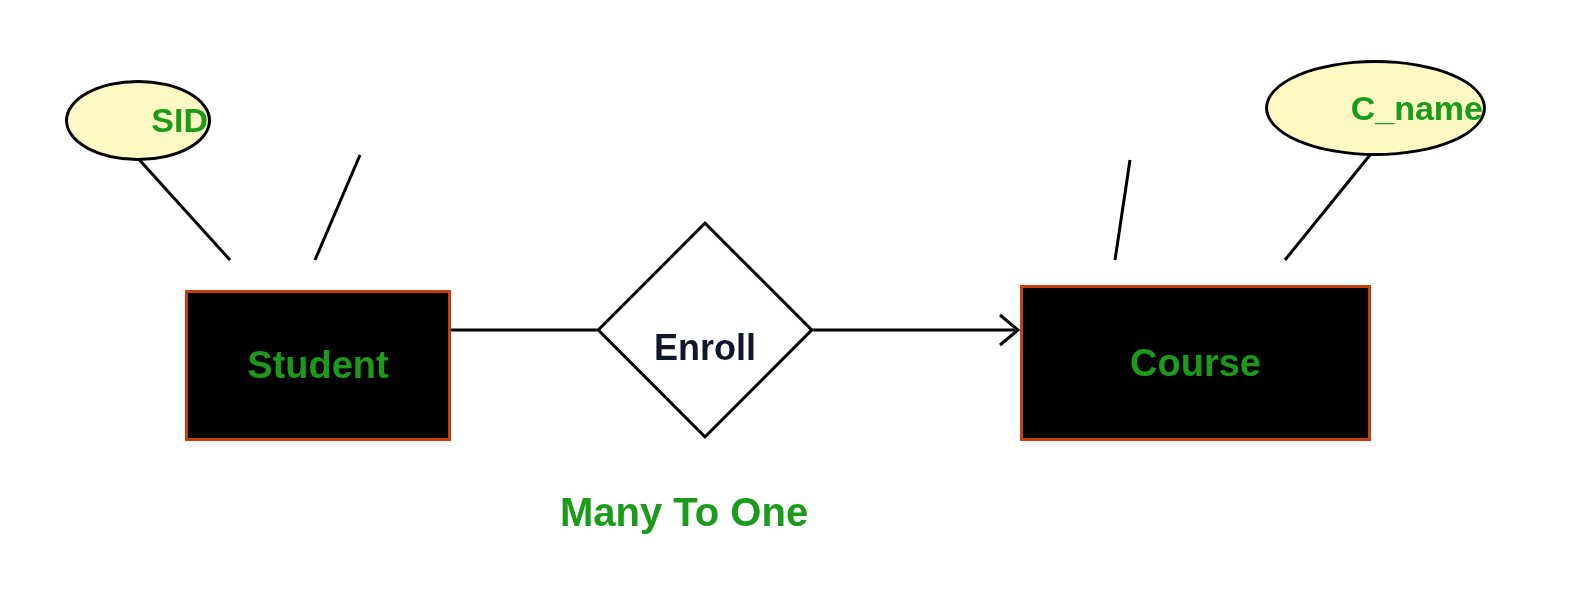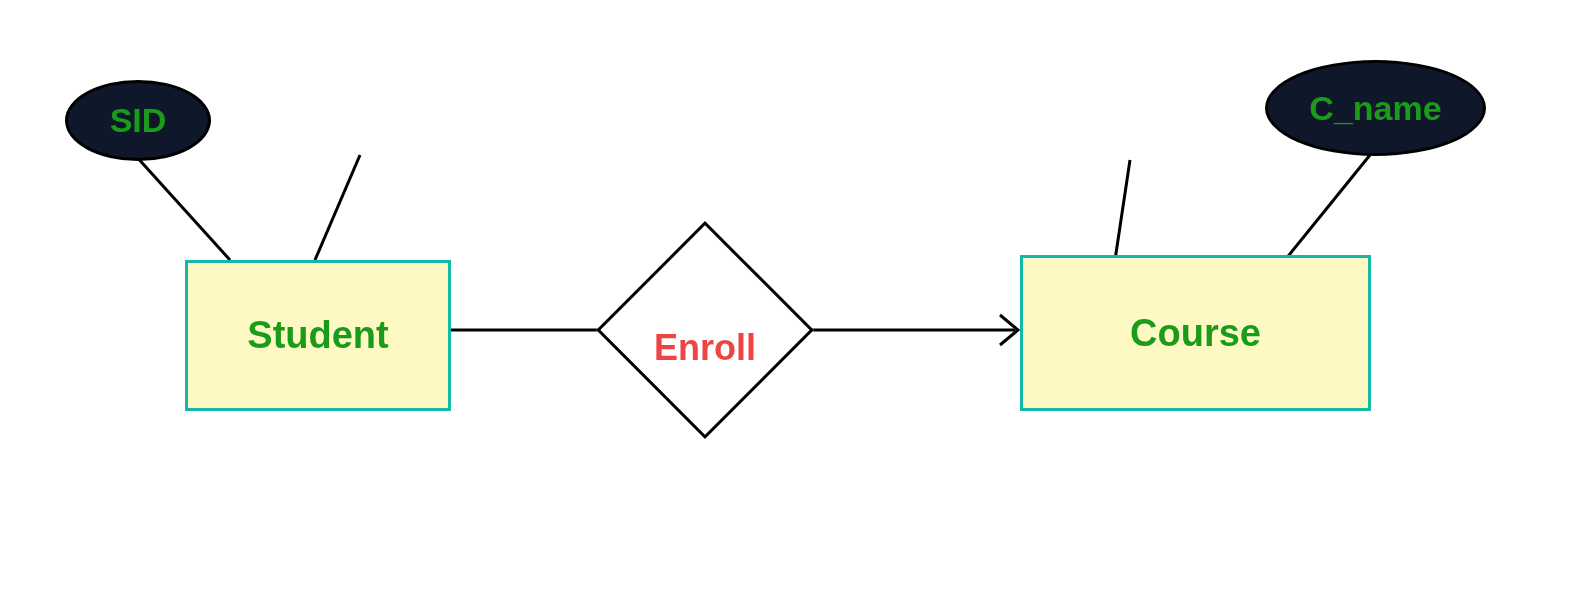--- a/index.html
+++ b/index.html
@@ -12,36 +12,37 @@
       position: relative;
       width: 1594px;
       height: 613px;
     }
     .ellipse {
       position: absolute;
       border: 3px solid black;
       border-radius: 50%;
       display: flex;
       align-items: center;
-      justify-content: center;
+      justify-content: flex-end;
       font-size: 34px;
       font-weight: bold;
       color: #1a9b1a;
-      background: #0f172a;
+      background: #fef9c3;
     }
     .rect {
       position: absolute;
-      border: 3px solid #14b8a6;
+      border: 3px solid #c2410c;
       display: flex;
       align-items: center;
       justify-content: center;
       font-size: 38px;
       font-weight: bold;
       color: #1a9b1a;
-      background: #fef9c3;
+      background: #000000;
+      margin-top: 30px;
     }
     .diamond {
       position: absolute;
       width: 210px;
       height: 210px;
       display: flex;
       align-items: center;
       justify-content: center;
     }
     .diamond::before {
@@ -53,21 +54,21 @@
       height: 148px;
       border: 3px solid black;
       transform: translate(-50%, -50%) rotate(45deg);
       background: white;
     }
     .diamond span {
       position: relative;
       z-index: 2;
       font-size: 36px;
       font-weight: bold;
-      color: #ef4444;
+      color: #0f172a;
       margin-top: 36px;
     }
     .caption {
       position: absolute;
       font-size: 40px;
       font-weight: bold;
       color: #1a9b1a;
     }
     svg.connectors {
       position: absolute;
@@ -114,14 +115,15 @@
   </div>
 
   <div class="rect" style="left:1020px; top:255px; width:345px; height:150px;text-align:right;">
     <span>Course</span>
   </div>
 
   <div class="diamond" style="left:600px; top:225px;">
     <span>Enroll</span>
   </div>
 
+  <div class="caption" style="left:560px; top:490px;">Many To One</div>
 
 </div>
 
 </body></html>

